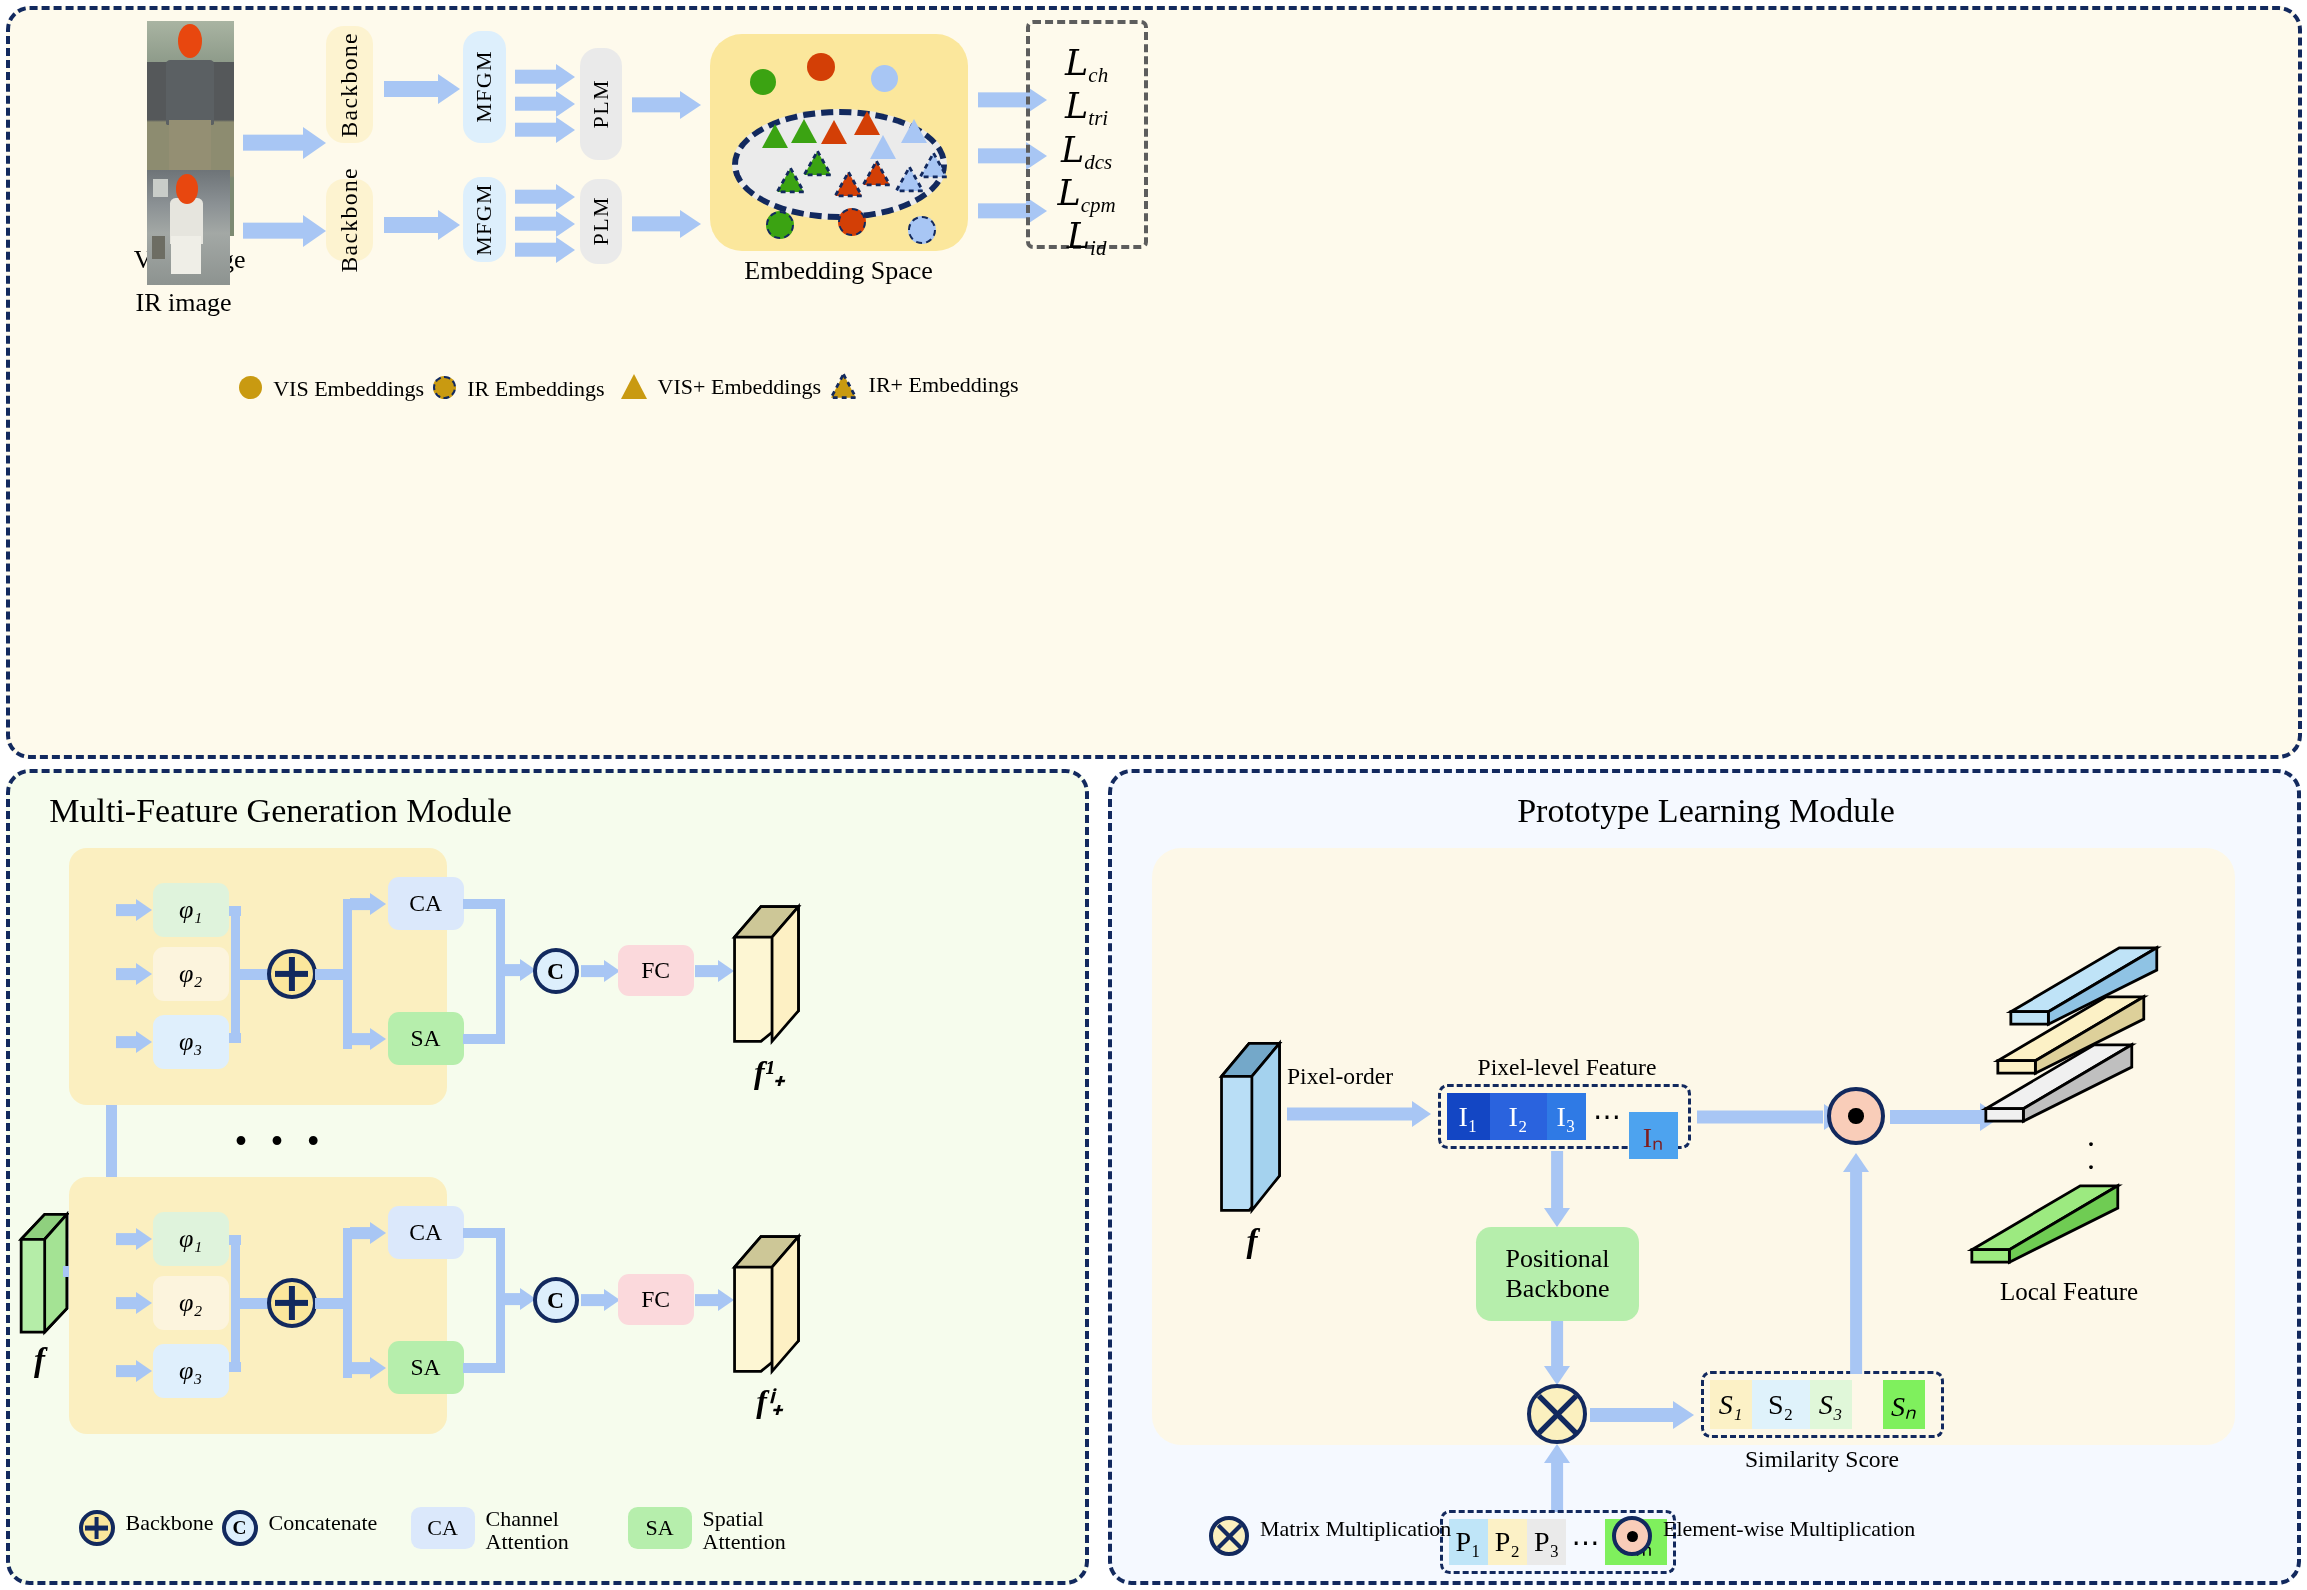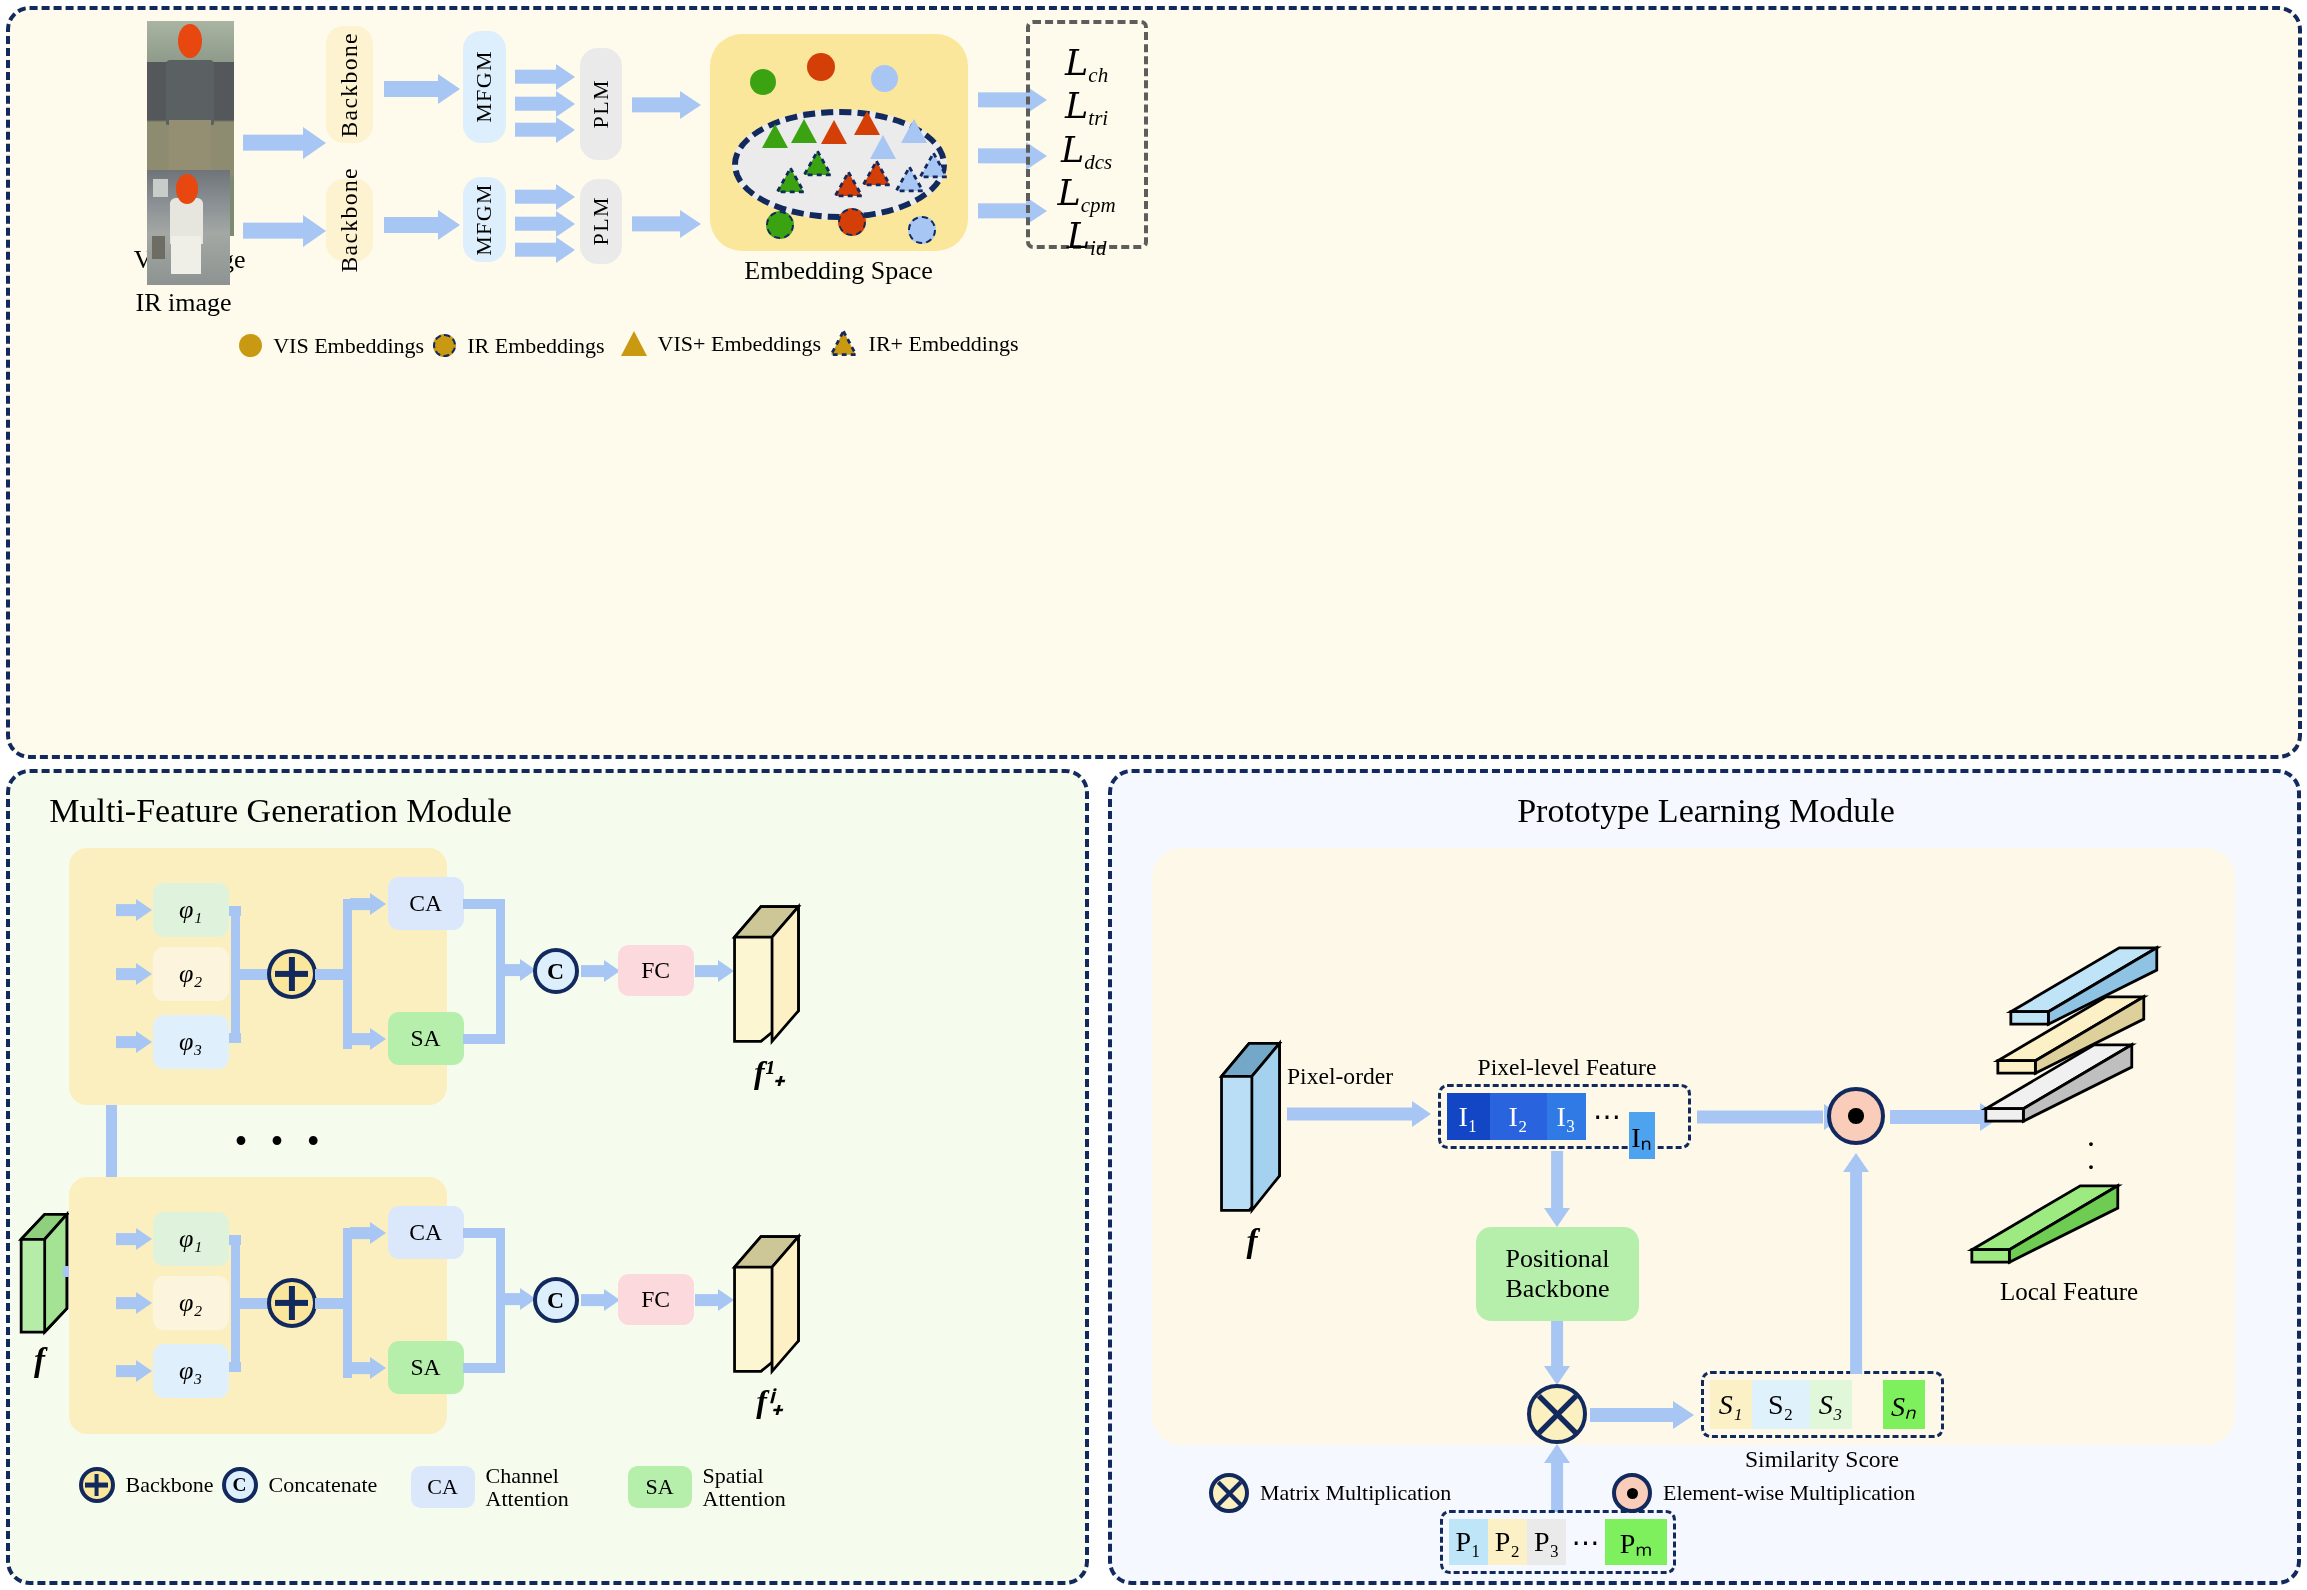--- a/index.html
+++ b/index.html
@@ -44,21 +44,21 @@
   #lossbox{position:absolute;border:4.9px dashed #5d5d5d;border-radius:7px;box-sizing:border-box;background:transparent;}
   .loss{position:absolute;left:50%;transform:translateX(-50%);font-style:italic;font-size:31px;white-space:nowrap;}
   .loss .cal{font-family:"DejaVu Serif", serif;font-style:italic;font-size:35px;}
   .loss sub{font-size:21px;}
 
   
   .photo{position:absolute;overflow:hidden;background:#8f9a8a;}
   .facemask{position:absolute;border-radius:50%;background:#e8470f;}
 
   
-  .legitem{position:absolute;display:flex;align-items:center;}
+  .legitem{position:absolute;display:flex;margin-top:43px;}
   .legtext{font-size:22px;margin-left:11px;white-space:nowrap;}
 
   
   .branch{position:absolute;background:#fbefc0;border-radius:18px;}
   .smallbox{position:absolute;border-radius:11px;display:flex;align-items:center;justify-content:center;font-size:23.6px;box-sizing:border-box;}
   .opcircle{position:absolute;border-radius:50%;border:4.9px solid #12295e;box-sizing:border-box;display:flex;align-items:center;justify-content:center;}
   .plus-h,.plus-v{position:absolute;background:#12295e;}
 
   
   .slab{position:absolute;}
@@ -508,21 +508,21 @@
         <div class="head"></div>
       </div>
 
     <div class="lbl ctr" style="left:455px;top:281px;font-size:23.6px;">Pixel-level Feature</div>
 
     <div class="tokbox" style="left:326px;top:311px;width:253px;height:65px;padding:5.6px;">
       <span class="tok" style="width:43px;background:#1346c4;color:#ffffff;">I₁</span>
       <span class="tok" style="width:57px;background:#2a63de;color:#ffffff;">I₂</span>
       <span class="tok" style="width:39px;background:#2f7ae5;color:#ffffff;">I₃</span>
       <span class="tokw" style="width:43px;">⋯</span>
-      <span class="tok" style="width:26px;background:#4da3ef;color:#000000;margin-top:38px;">Iₙ</span>
+      <span class="tok" style="width:49px;background:#4da3ef;color:#7f1d1d;margin-top:38px;">Iₙ</span>
     </div>
 
     <div class="arrow ar-r" style="left:585px;top:331px;width:146px;height:26px;--hh:13px;--hw:19.4px;">
       <div class="shaft" style="width:126px;height:13px;"></div>
         <div class="head"></div>
       </div>
 
     <div class="arrow ar-d" style="left:432px;top:378px;width:26px;height:76px;--hh:13px;--hw:19.4px;">
       <div class="shaft" style="height:60px;width:11.8px;"></div>
         <div class="head"></div>

